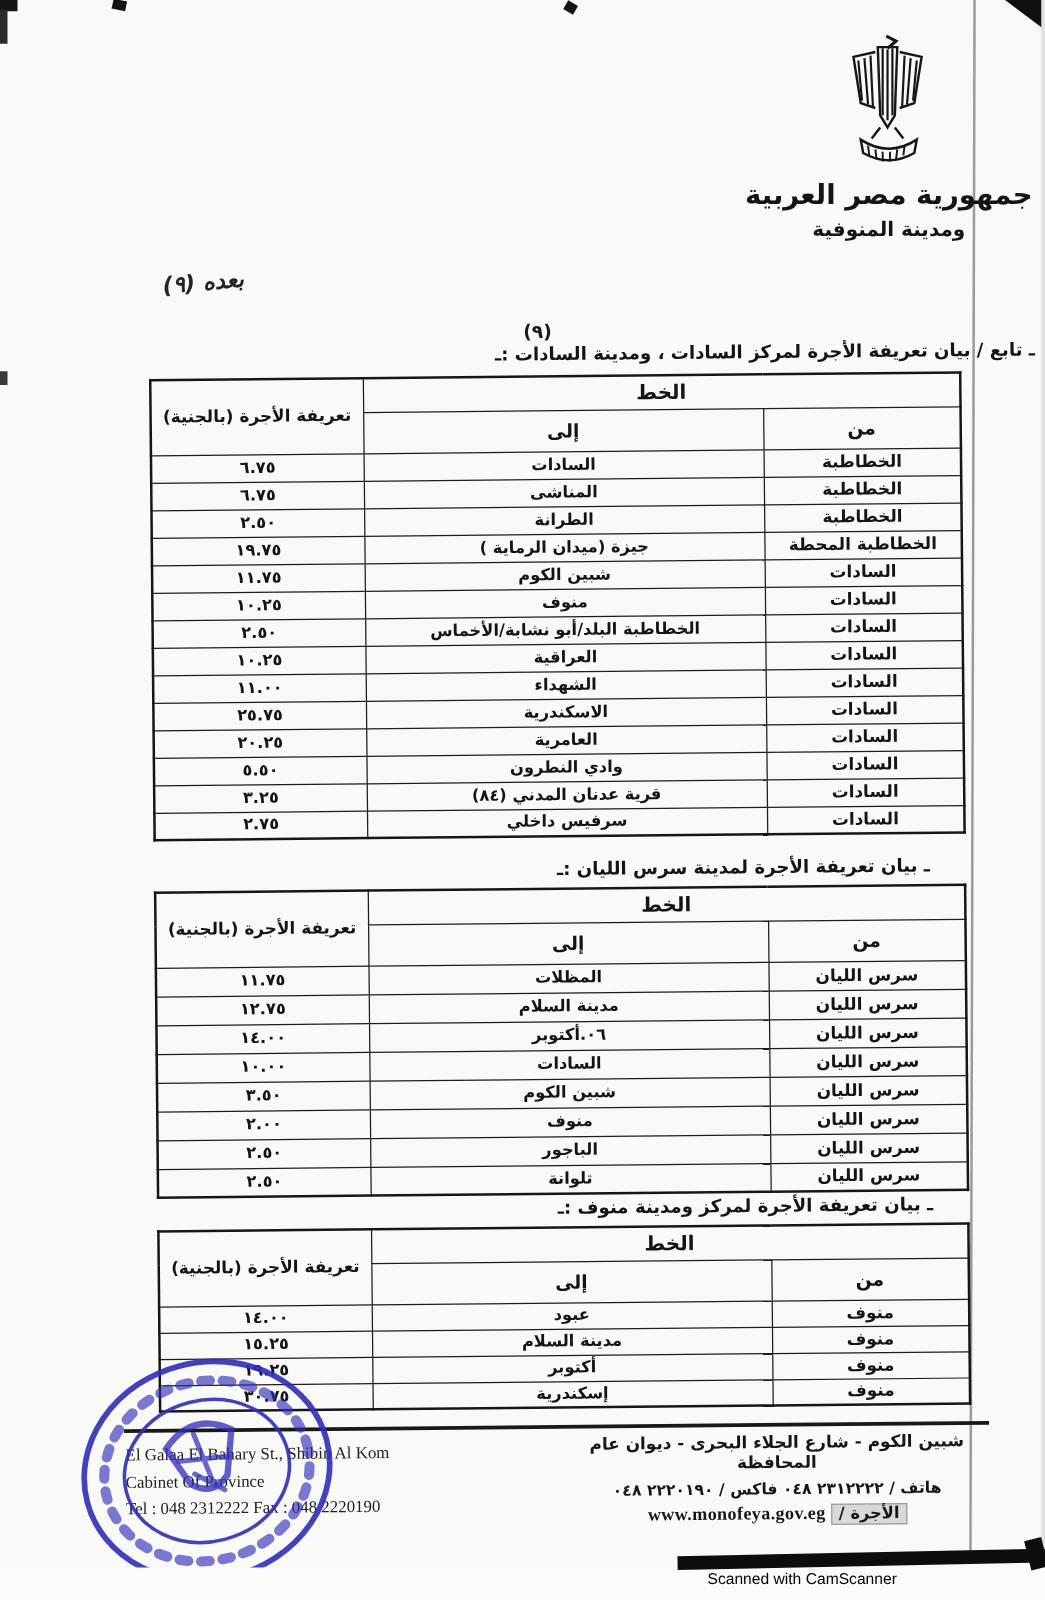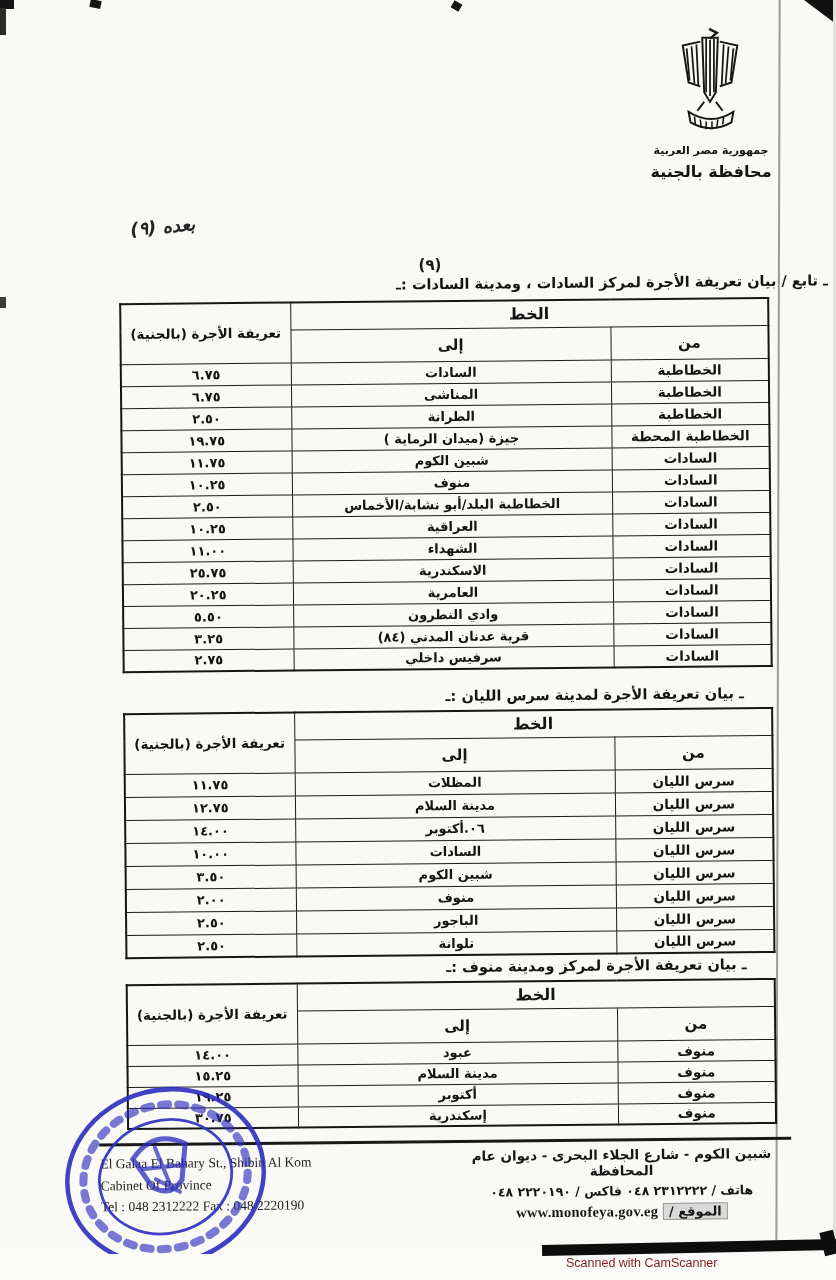--- a/index.html
+++ b/index.html
@@ -16,21 +16,21 @@
         border-top:24px solid #101010;border-left:32px solid transparent;}
   .a-l1{left:0;top:297px;width:6px;height:11px;background:#3a3a3a;}
   .a-bl{left:0;top:1256px;width:7px;height:10px;background:#454545;}
   .edge-line{left:777px;top:0;width:2px;height:1248px;background:#9a9a9a;transform:rotate(.15deg);}
   .right-shade{right:0;top:0;width:3px;height:1280px;background:#e0e0dd;}
 
   
   .gov-header{position:absolute;left:596px;top:26px;width:230px;text-align:center;color:#141414;}
   .gov-header svg{display:block;margin:0 auto;}
   .gov-line{font-weight:bold;direction:rtl;}
-  .gov-line1{font-size:11px;margin-top:6px;}
+  .gov-line1{font-size:22px;margin-top:6px;}
   .gov-line2{font-size:16px;margin-top:5px;}
   .gov-line3{font-size:16px;margin-top:5px;}
 
   .handwritten{position:absolute;left:130px;top:216px;font-size:18px;font-weight:bold;
     font-style:italic;direction:rtl;transform:rotate(-5deg);letter-spacing:1px;color:#242424;}
   .page-num{position:absolute;left:404px;top:256px;width:52px;text-align:center;
     font-size:15px;font-weight:bold;color:#1a1a1a;}
 
   
   .tilt{position:absolute;inset:0;transform:rotate(-0.55deg);transform-origin:450px 700px;}
@@ -63,21 +63,21 @@
   .footer-ar .l3{font-size:13px;font-weight:bold;margin-top:5px;}
   .site-label{background:#d9d9d9;border:1px solid #9b9b9b;padding:0 5px;display:inline-block;}
   .site-url{font-family:"Liberation Serif",serif;font-size:14.5px;font-weight:bold;letter-spacing:.3px;direction:ltr;display:inline-block;}
   .footer-en{position:absolute;left:96px;top:1150px;width:310px;font-family:"Liberation Serif",serif;
     font-size:13.5px;color:#222;line-height:1.6;}
   .stamp{position:absolute;left:55px;top:1078px;width:212px;height:192px;transform:rotate(-14deg);opacity:.9;}
 
   .scan-bar{position:absolute;left:542px;top:1242px;width:294px;height:11px;background:#0d0d0d;transform:rotate(-1.2deg);}
   .scan-bar2{position:absolute;left:822px;top:1231px;width:14px;height:24px;background:#0d0d0d;transform:rotate(-14deg);}
   .bottom-strip{position:absolute;left:0;top:1254px;width:836px;height:26px;background:#fbfbf9;}
-  .cam-note{position:absolute;left:566px;top:1256px;font-size:12.5px;color:#7f1d1d;font-family:"Liberation Sans",sans-serif;}
+  .cam-note{position:absolute;left:566px;top:1256px;font-size:12.5px;color:#000000;font-family:"Liberation Sans",sans-serif;}
 </style>
 </head>
 <body>
 
 <div class="page">
 
   <div class="art a-tl1"></div>
   <div class="art a-tl2"></div>
   <div class="art a-t2"></div>
   <div class="art a-t3"></div>
@@ -96,21 +96,21 @@
         <path d="M24,16 L6,20 L12,58 L24,62"></path>
         <path d="M10,23 l3,33 M15,21 l3,38 M20,19 l2,42" stroke-width="1.8"></path>
         <path d="M44,16 L62,20 L56,58 L44,62"></path>
         <path d="M58,23 l-3,33 M53,21 l-3,38 M48,19 l-2,42" stroke-width="1.8"></path>
         <path d="M28,78 l-7,9 M40,78 l7,9"></path>
         <path d="M12,88 q23,15 46,0 l-2,11 q-21,12 -42,0 z"></path>
         <path d="M18,93 l1,8 M24,96 l1,8 M30,98 v8 M36,98 v8 M42,96 l-1,8 M48,93 l-1,8" stroke-width="1.6"></path>
       </g>
     </svg>
     <div class="gov-line gov-line1">جمهورية مصر العربية</div>
-    <div class="gov-line gov-line2">محافظة بالجنية</div>
+    <div class="gov-line gov-line2">ومدينة المنوفية</div>
   </div>
 
   <div class="handwritten">بعده (٩)</div>
   <div class="page-num">(٩)</div>
 
   <div class="tilt">
 
     <div class="t-title t-title1">ـ تابع / بيان تعريفة الأجرة لمركز السادات ، ومدينة السادات :ـ</div>
     <table class="fare t1">
         <colgroup>
@@ -303,21 +303,21 @@
           </tr>
         </tbody>
       </table>
 
     <div class="f-rule"></div>
 
     <div class="footer-ar">
       <div class="l1">شبين الكوم - شارع الجلاء البحرى - ديوان عام المحافظة</div>
       <div class="l2">هاتف / ٢٣١٢٢٢٢ ٠٤٨   فاكس / ٢٢٢٠١٩٠ ٠٤٨</div>
       <div class="l3">
-        <span class="site-label">الموقع /</span>
+        <span class="site-label">الأجرة /</span>
         <span class="site-url">www.monofeya.gov.eg</span>
       </div>
     </div>
 
     <div class="footer-en">
       <div>El Galaa El Bahary St., Shibin Al Kom</div>
       <div>Cabinet Of Province</div>
       <div>Tel : 048 2312222 Fax : 048 2220190</div>
     </div>
 

